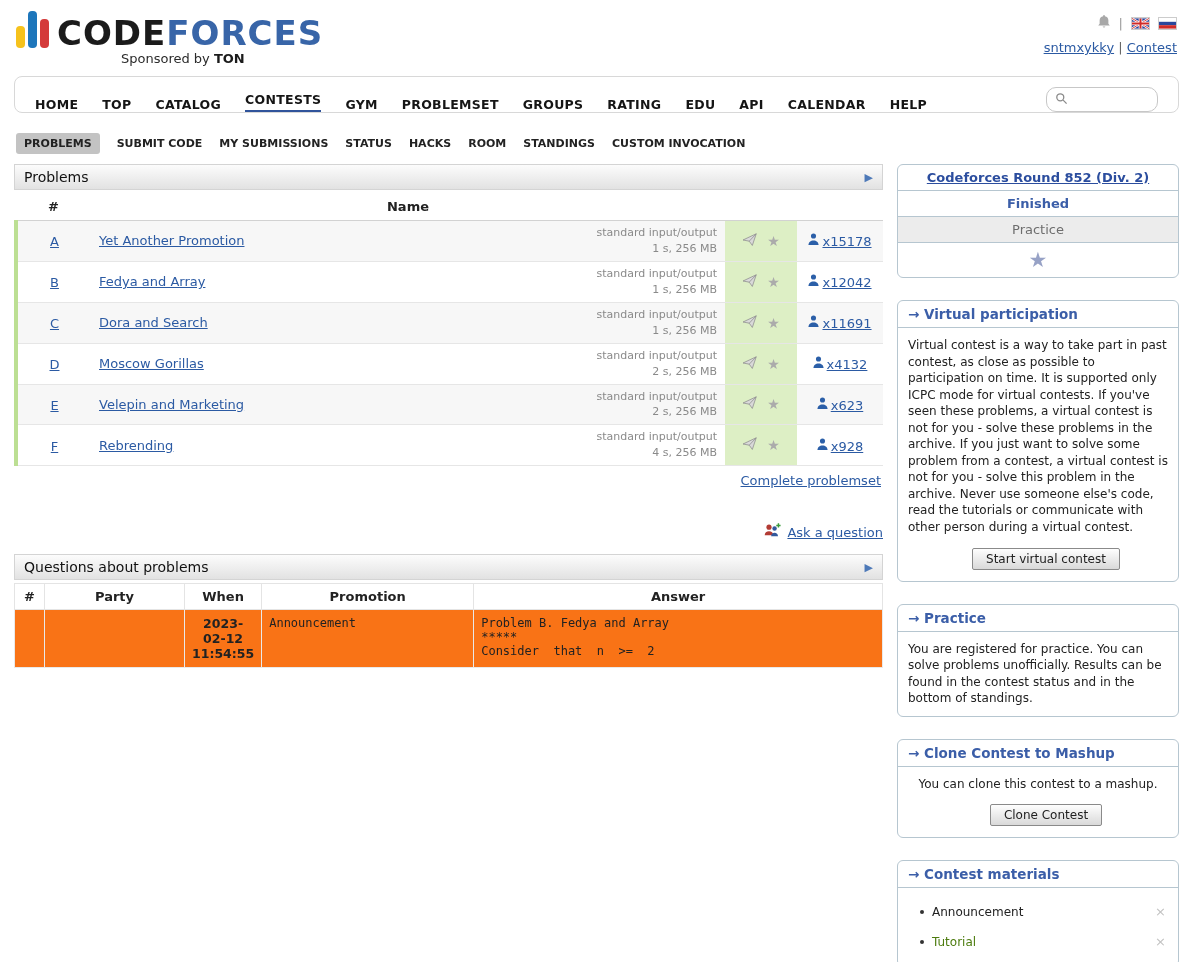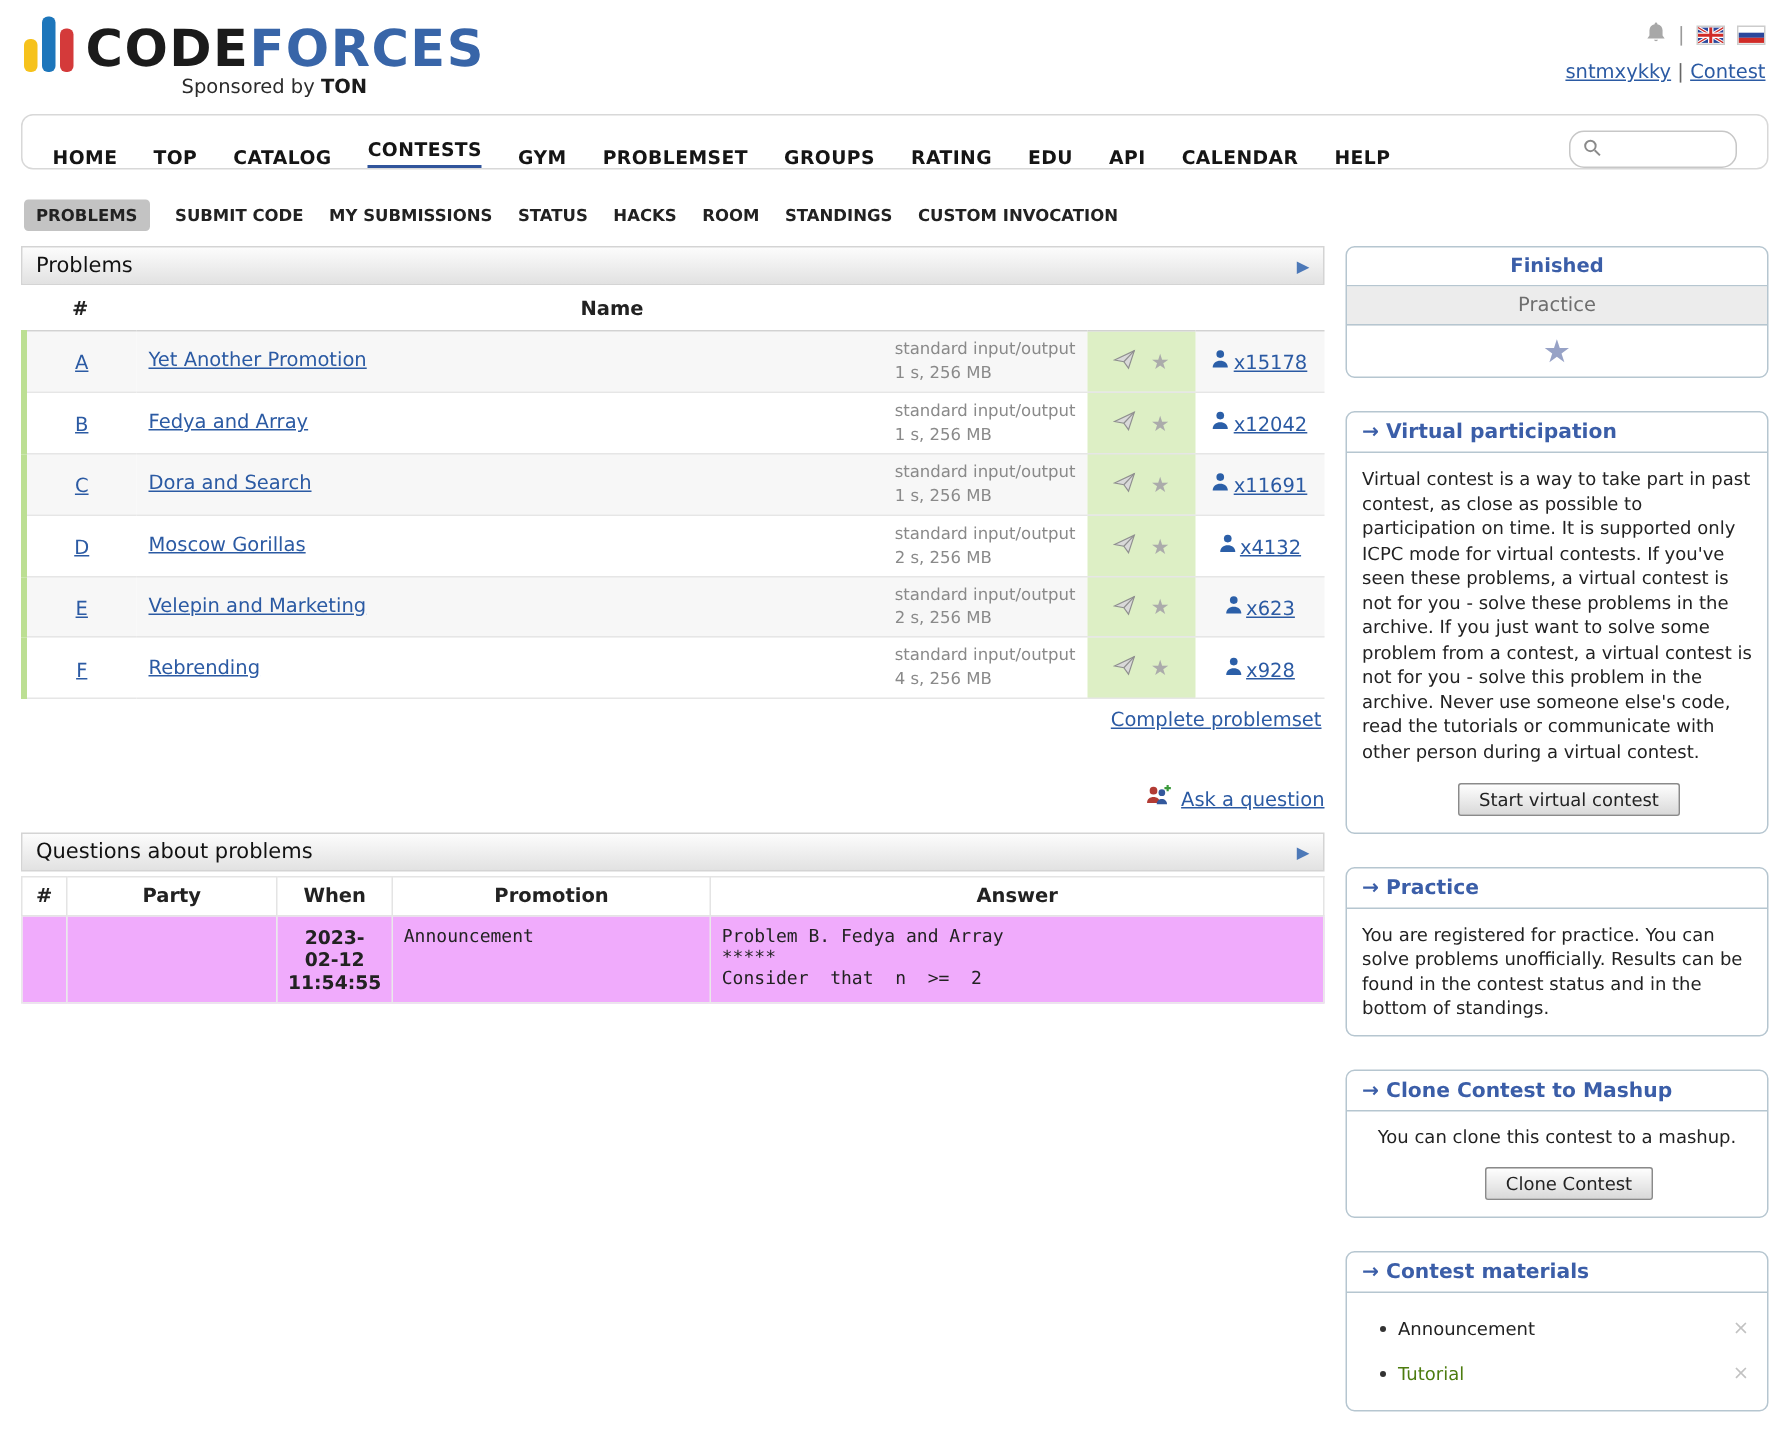--- a/index.html
+++ b/index.html
@@ -46,36 +46,36 @@
 
   
   .ptable { width:100%; border-collapse:collapse; margin-top:3px; }
   .ptable th { font-size:13px; font-weight:bold; padding:6px 4px; border-bottom:1px solid #d2d2d2; text-align:center; }
   .h-num { width:75px; } .h-icons { width:72px; } .h-solved { width:86px; }
   .p-row td { border-bottom:1px solid #e6e6e6; padding:4px 8px; vertical-align:middle; height:36px; }
   .p-row:nth-child(odd) { background:#f7f7f7; }
   .c-num { text-align:center; border-left:4px solid #bcdf93; }
   .c-num a, .p-name, .c-solved a { font-size:13px; }
   .name-flex { display:flex; justify-content:space-between; align-items:center; gap:8px; }
-  .io { font-size:11px; color:#8a8a8a; line-height:1.45; white-space:nowrap; }
+  .io { text-align:right; font-size:11px; color:#8a8a8a; line-height:1.45; white-space:nowrap; }
   .c-icons { background:#ddefc5; text-align:center; border-bottom:1px solid #cfe4b0; }
   .star-sm { color:#ababab; font-size:14px; margin-left:9px; text-decoration:none; }
   .plane { display:inline-block; vertical-align:middle; }
   .c-solved { text-align:center; white-space:nowrap; }
   .c-solved a { margin-left:3px; }
   .complete-row { text-align:right; padding:7px 2px; font-size:13px; }
 
   .ask-row { display:flex; justify-content:flex-end; align-items:center; gap:6px; margin-top:28px; font-size:13px; }
 
   
   .qwrap { margin-top:12px; }
   .qtable { width:100%; border-collapse:collapse; margin-top:3px; border:1px solid #e2e2e2; }
   .qtable th { font-size:13px; font-weight:bold; padding:5px; border:1px solid #e4e4e4; background:#fff; text-align:center; }
   .q-num { width:30px; } .q-party { width:140px; } .q-when { width:72px; } .q-question { width:212px; }
-  .qtable td { border:1px solid #e9e9e9; font-size:12px; vertical-align:top; padding:6px 7px; background:#f0abfc; }
+  .qtable td { border:1px solid #e9e9e9; font-size:12px; vertical-align:top; padding:6px 7px; background:#f97316; }
   td.q-when-cell { font-weight:bold; text-align:center; font-size:12.5px; }
   .mono { font-family:"DejaVu Sans Mono","Liberation Mono",monospace; font-size:12px; white-space:pre-wrap; }
 
   
   .sidebox { border:1px solid #b6c6d0; border-radius:6px; margin-bottom:22px; overflow:hidden; background:#fff; }
   .sidebox .cap { padding:5px 10px; font-weight:bold; font-size:13.5px; color:#3b5ea8; border-bottom:1px solid #b6c6d0; }
   .sidebox .body { padding:9px 10px; font-size:12px; line-height:1.38; }
   .contest-box .row { text-align:center; padding:5px 8px; border-bottom:1px solid #b6c6d0; font-size:13px; }
   .contest-box .row:last-child { border-bottom:none; }
   .row-title a { font-weight:bold; color:#2b4d9e; }
@@ -351,20 +351,21 @@
             </tr>
           </tbody>
         </table>
       </div>
 
     </div>
 
     <div class="sidebar">
 
       <div class="sidebox contest-box">
+        <div class="row row-title"><a href="#">Codeforces Round 852 (Div. 2)</a></div>
         <div class="row row-finished">Finished</div>
         <div class="row row-practice">Practice</div>
         <div class="row row-star"><a href="#" class="star-big">★</a></div>
       </div>
 
       <div class="sidebox">
         <div class="cap">→ Virtual participation</div>
         <div class="body">Virtual contest is a way to take part in past contest, as close as possible to participation on time. It is supported only ICPC mode for virtual contests. If you've seen these problems, a virtual contest is not for you - solve these problems in the archive. If you just want to solve some problem from a contest, a virtual contest is not for you - solve this problem in the archive. Never use someone else's code, read the tutorials or communicate with other person during a virtual contest.</div>
         <div class="btn-row">
           <button class="btn">Start virtual contest</button>

